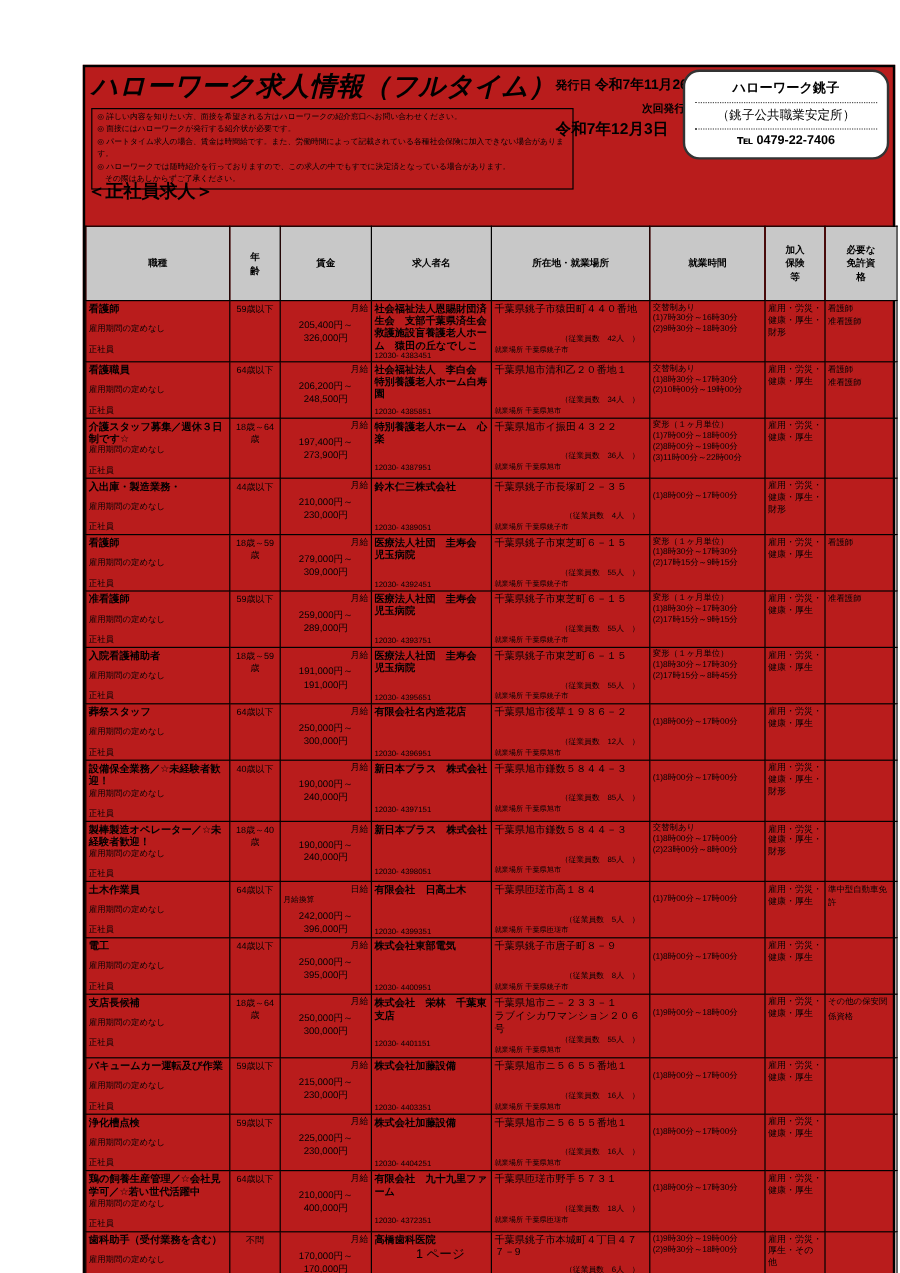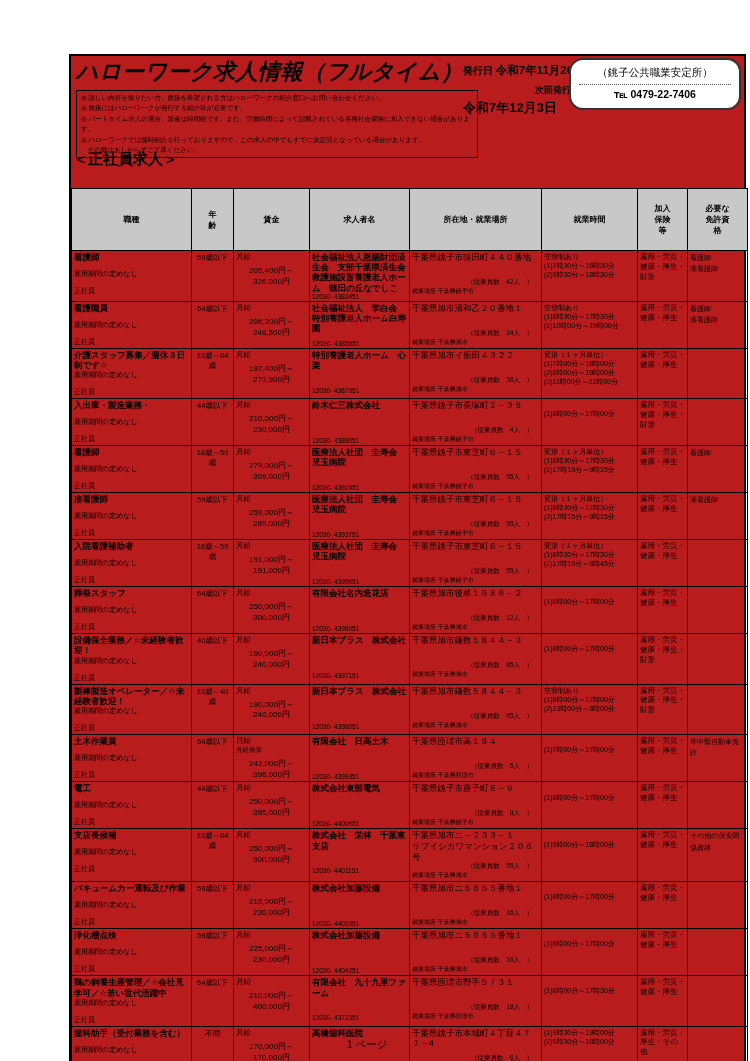--- a/index.html
+++ b/index.html
@@ -51,21 +51,21 @@
   table.jobs thead th {
     background:#c8c8c8; font-size:8px; font-weight:bold;
     text-align:center; vertical-align:middle; height:18px; padding:14px;
   }
   table.jobs td { height:46px; }
   .cell { min-height:44px; display:flex; flex-direction:column; }
   .job-title { font-weight:bold; font-size:8.5px; line-height:1.2; }
   .period { font-size:7px; margin-top:auto; padding-bottom:7px; }
   .emp-type { font-size:7px; }
   .age { font-size:7.5px; text-align:center; padding-top:1px; }
-  .wage-type { font-size:7.5px; text-align:left;font-family:Liberation Serif, serif; }
+  .wage-type { font-size:7.5px; text-align:right;font-family:Liberation Serif, serif; }
   .wage-sub { font-size:6.5px; text-align:left; }
   .wage-range { font-size:8px; text-align:center; margin-top:4px; white-space:pre-line; line-height:1.35; }
   .employer { font-weight:bold; font-size:8.5px; line-height:1.2; }
   .job-number { font-size:6.5px; margin-top:auto; white-space:nowrap; }
   .address { font-size:8.5px; line-height:1.25; white-space:pre-line; }
   .employees { font-size:6.5px; text-align:right; margin-top:auto; padding-right:6px; }
   .workplace { font-size:6px; }
   .hours { font-size:7px; line-height:1.3; white-space:pre-line; }
   .insurance { font-size:7.5px; line-height:1.3; white-space:pre-line; }
   .licenses { font-size:7px; line-height:1.6; white-space:pre-line; }
@@ -90,20 +90,21 @@
     </div>
     <div class="issue-block">
       <div class="issue-line1">
         <span>発行日</span>
         <span class="issue-date">令和7年11月26日</span>
       </div>
       <div class="issue-line2">次回発行予定日</div>
       <div class="issue-line3">令和7年12月3日</div>
     </div>
     <div class="office-box">
+      <div class="office-row sep office-name">ハローワーク銚子</div>
       <div class="office-row sep office-sub">（銚子公共職業安定所）</div>
       <div class="office-row office-tel">℡ 0479-22-7406</div>
     </div>
   </div>
 
   <div class="section-title">＜正社員求人＞</div>
 
   <table class="jobs">
     <colgroup>
       <col style="width:120px">
@@ -1013,21 +1014,21 @@
       </div>
     </td>
     <td>
       <div class="cell">
         <div class="employer">高橋歯科医院</div>
         <div class="job-number">12030- 4374551</div>
       </div>
     </td>
     <td>
       <div class="cell">
-        <div class="address">千葉県銚子市本城町４丁目４７７－4</div>
+        <div class="address">千葉県銚子市本城町４丁目４７７－9</div>
         <div class="employees">（従業員数　6人　）</div>
         <div class="workplace">就業場所 千葉県銚子市</div>
       </div>
     </td>
     <td>
       <div class="cell">
               <div class="hours">(1)9時30分～19時00分
 (2)9時30分～18時00分</div>
             </div>
     </td>

